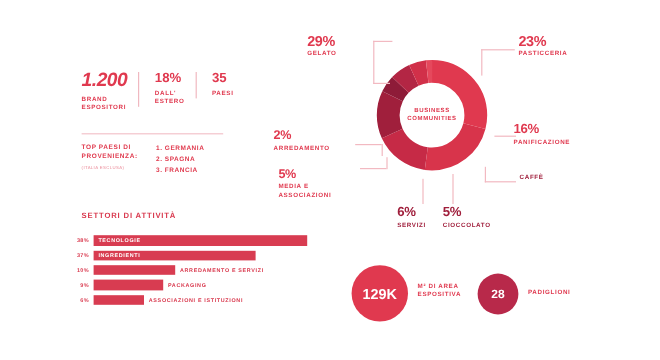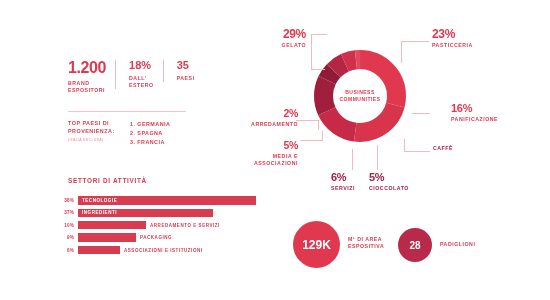--- a/index.html
+++ b/index.html
@@ -27,21 +27,21 @@
     color:#e0394f;
     line-height:1.35;
     text-transform:uppercase;
   }
 
   
   .stats{ position:absolute; left:68px; top:60px; display:flex; align-items:flex-start; }
   .stat{ padding-right:9px; }
   .stat + .stat{ border-left:1px solid #f0b8c0; padding-left:13px; }
   .stat .big{ font-weight:bold; color:#e0394f; line-height:1; }
-  .s1 .big{ font-size:16px; letter-spacing:-0.4px; }
+  .s1 .big{ font-size:16px; letter-spacing:-0.4px;font-style:italic; }
   .s2 .big{ font-size:11px; }
   .s3 .big{ font-size:11px; }
   .stat .sub{ margin-top:4px; }
 
   .rule{
     position:absolute; left:68px; top:111px;
     width:118px; height:1.4px; background:#f3c3ca;
   }
 
   
@@ -85,21 +85,21 @@
   }
 
   
   .ln{ position:absolute; background:#f2b9c1; }
   .lnh{ height:1px; }
   .lnv{ width:1px; }
 
   
   .co{ position:absolute; }
   .co.r{ text-align:left; }
-  .co.l{ text-align:right; }
+  .co.l{ }
   .co.c{ text-align:left; }
 
   
   .circ{ position:absolute; border-radius:50%; display:flex; align-items:center; justify-content:center; }
   .circ span{ color:#fff; font-weight:bold;text-align:center; }
   .circ-lab{ position:absolute; }
 
   .dark{ color:#a01f3c; }
 </style>
 </head>
@@ -234,21 +234,21 @@
   <div class="co l" style="left:256px; top:28px; width:50px;">
     <div class="pct" style="font-size:12px">29%</div>
     <div class="cap" style="margin-top:2px">GELATO</div>
   </div>
 
   <div class="co r" style="left:432px; top:28px; width:80px;">
     <div class="pct" style="font-size:12px">23%</div>
     <div class="cap" style="margin-top:2px">PASTICCERIA</div>
   </div>
 
-  <div class="co r" style="left:451px; top:103px; width:84px;">
+  <div class="co r" style="left:428px; top:103px; width:84px;">
     <div class="pct" style="font-size:11px">16%</div>
     <div class="cap" style="margin-top:2px">PANIFICAZIONE</div>
   </div>
 
   <div class="co r" style="left:433px; top:143px; width:60px;">
     <div class="cap dark" style="margin-top:2px">CAFFÈ</div>
   </div>
 
   <div class="co c" style="left:369px; top:172px; width:60px;">
     <div class="pct dark" style="font-size:11px">5%</div>

